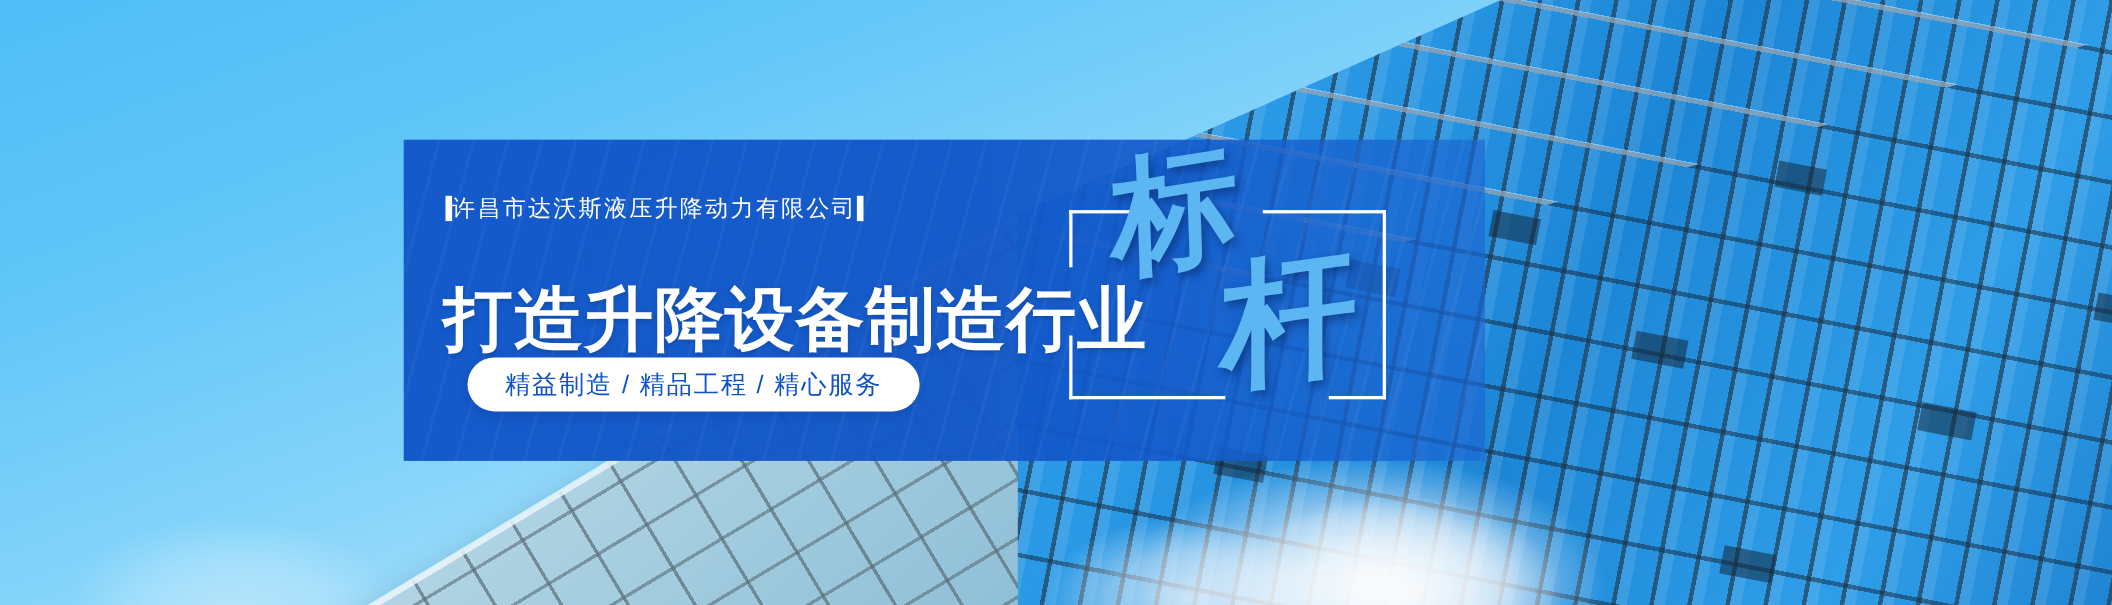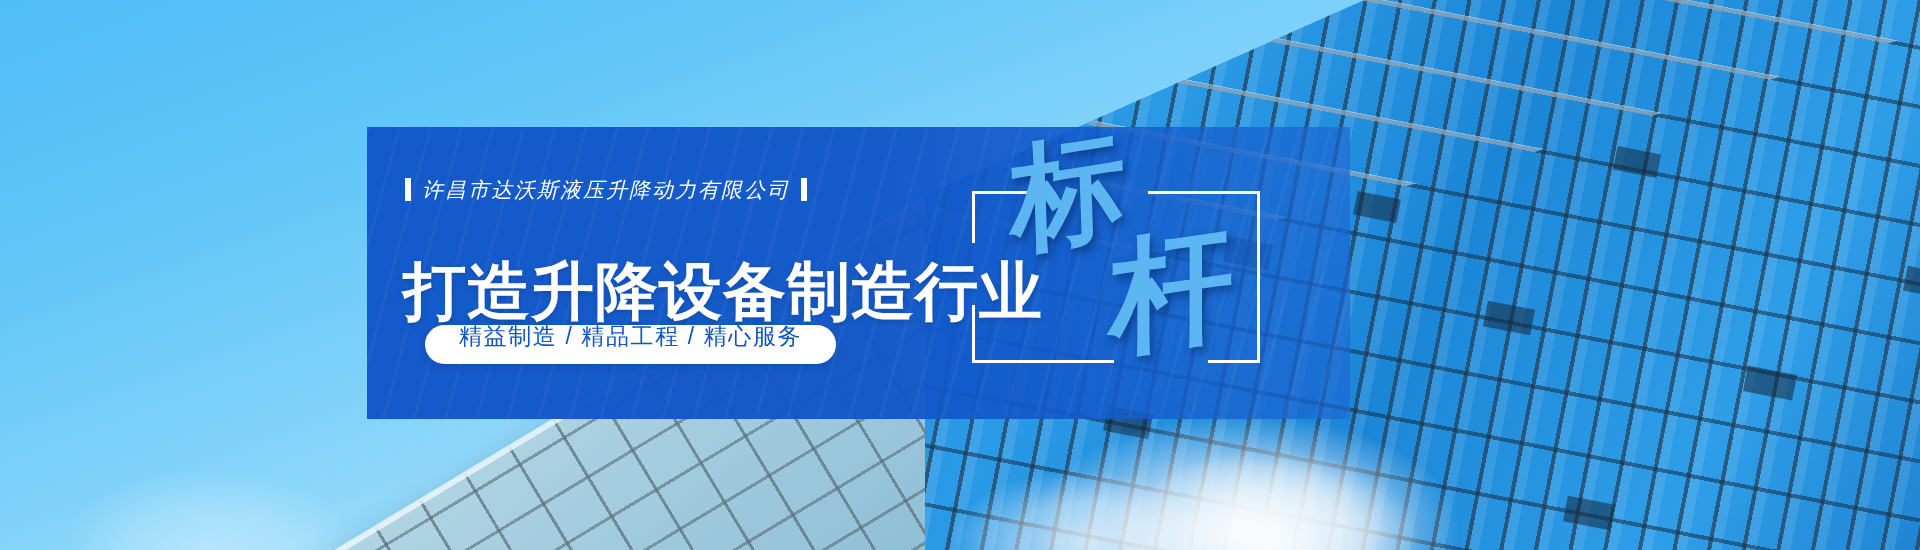--- a/index.html
+++ b/index.html
@@ -136,21 +136,21 @@
       rgba(0,0,0,0) 3px, rgba(0,0,0,0) 30px);
     pointer-events:none;
   }
 
   
   .content { position:absolute; left:405px; top:127px; width:700px; height:292px; }
 
   
   .company-row {
     position:absolute; left:0; top:51px;
-    display:flex; align-items:center; gap:11px;font-style:italic;
+    display:flex; align-items:center; 
   }
   .tick {
     width:6px; height:23px;
     background:#ffffff;
     display:block;
     flex:0 0 auto;
   }
   .company-name {
     font-size:21px;
     letter-spacing:2.0px;
@@ -169,25 +169,25 @@
     letter-spacing:1px;
     line-height:1;
     white-space:nowrap;
     text-shadow:0 2px 5px rgba(0,30,80,.25);
     margin-top:43px;
   }
 
   
   .pill {
     position:absolute; left:20px; top:198px;
-    height:39px;
-    padding:0 34px;
+    height:49px;
+    padding:16px 34px;
     background:#ffffff;
     border-radius:26px;
-    display:flex; align-items:flex-start;
+    display:flex; align-items:center;
     box-shadow:0 3px 10px rgba(0,30,80,.18);
   }
   .pill-text {
     font-size:23px;
     color:#0f54c4;
     letter-spacing:1.6px;
     white-space:nowrap;
     line-height:1;
   }
 

